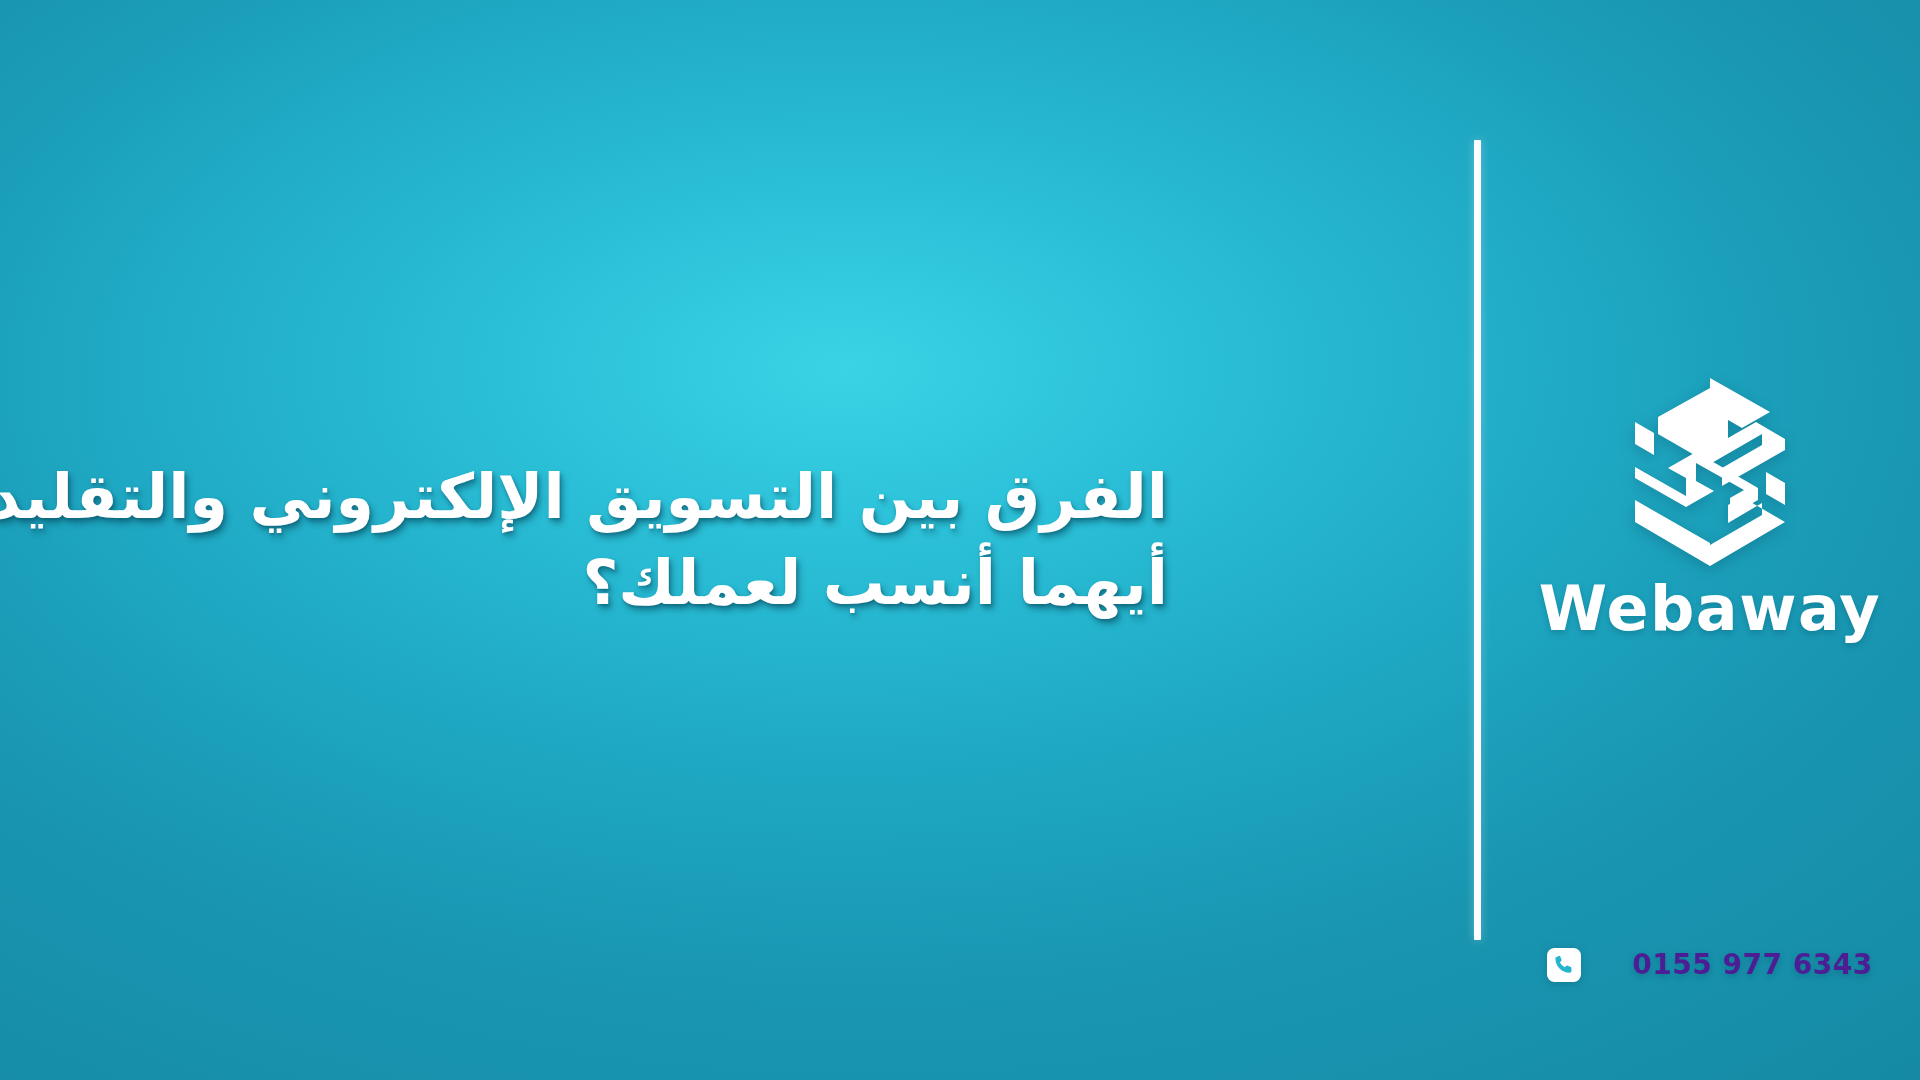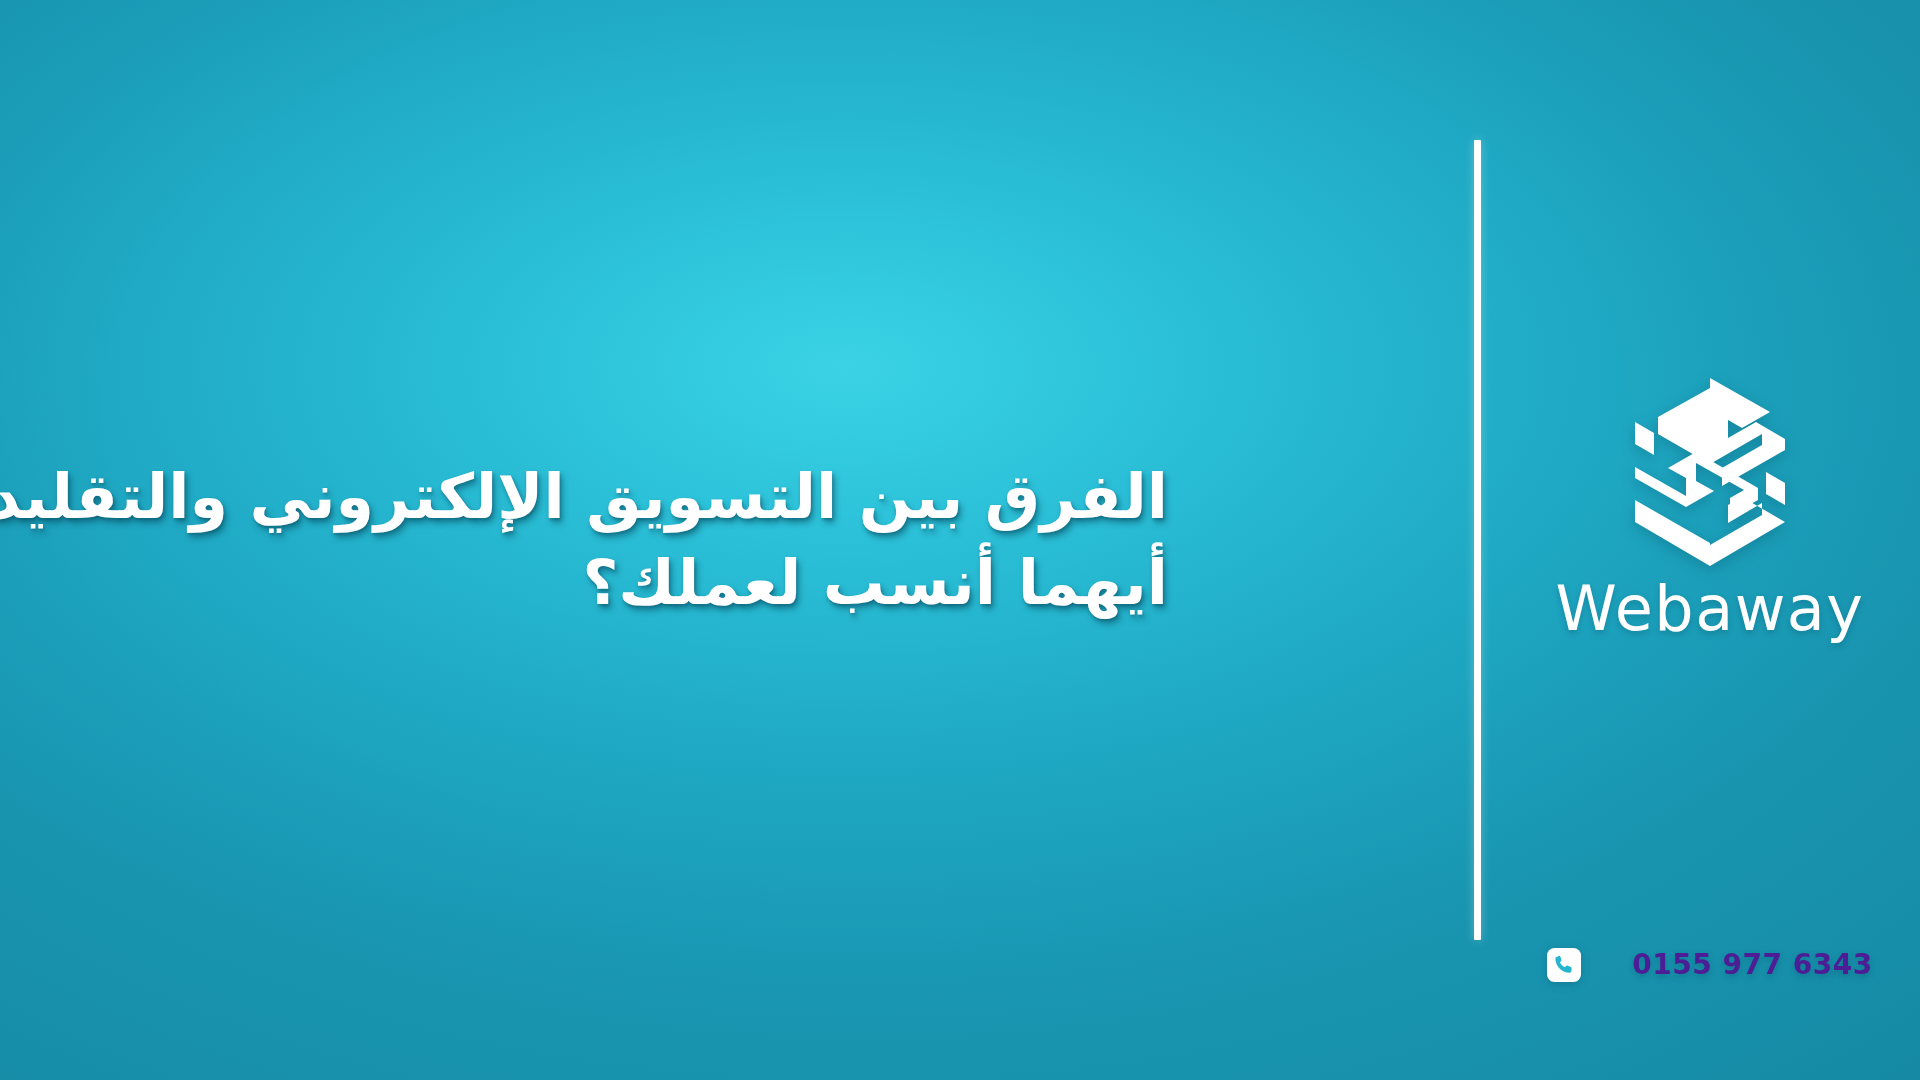--- a/index.html
+++ b/index.html
@@ -119,21 +119,21 @@
     height: 200px;
     margin: 0 auto;
     display: block;
     filter: drop-shadow(0 4px 7px rgba(4,66,86,0.28));
   }
 
   .logo-word {
     margin-top: 6px;
     color: #ffffff;
     font-size: 62px;
-    font-weight: 400;
+    font-weight: 700;
     letter-spacing: 1.5px;
     font-family: "DejaVu Sans", "Liberation Sans", sans-serif;
     text-shadow: 0 3px 6px rgba(4,66,86,0.28);
     line-height: 1;
   }
 
   
   .phone-row {
     position: absolute;
     left: 0;

